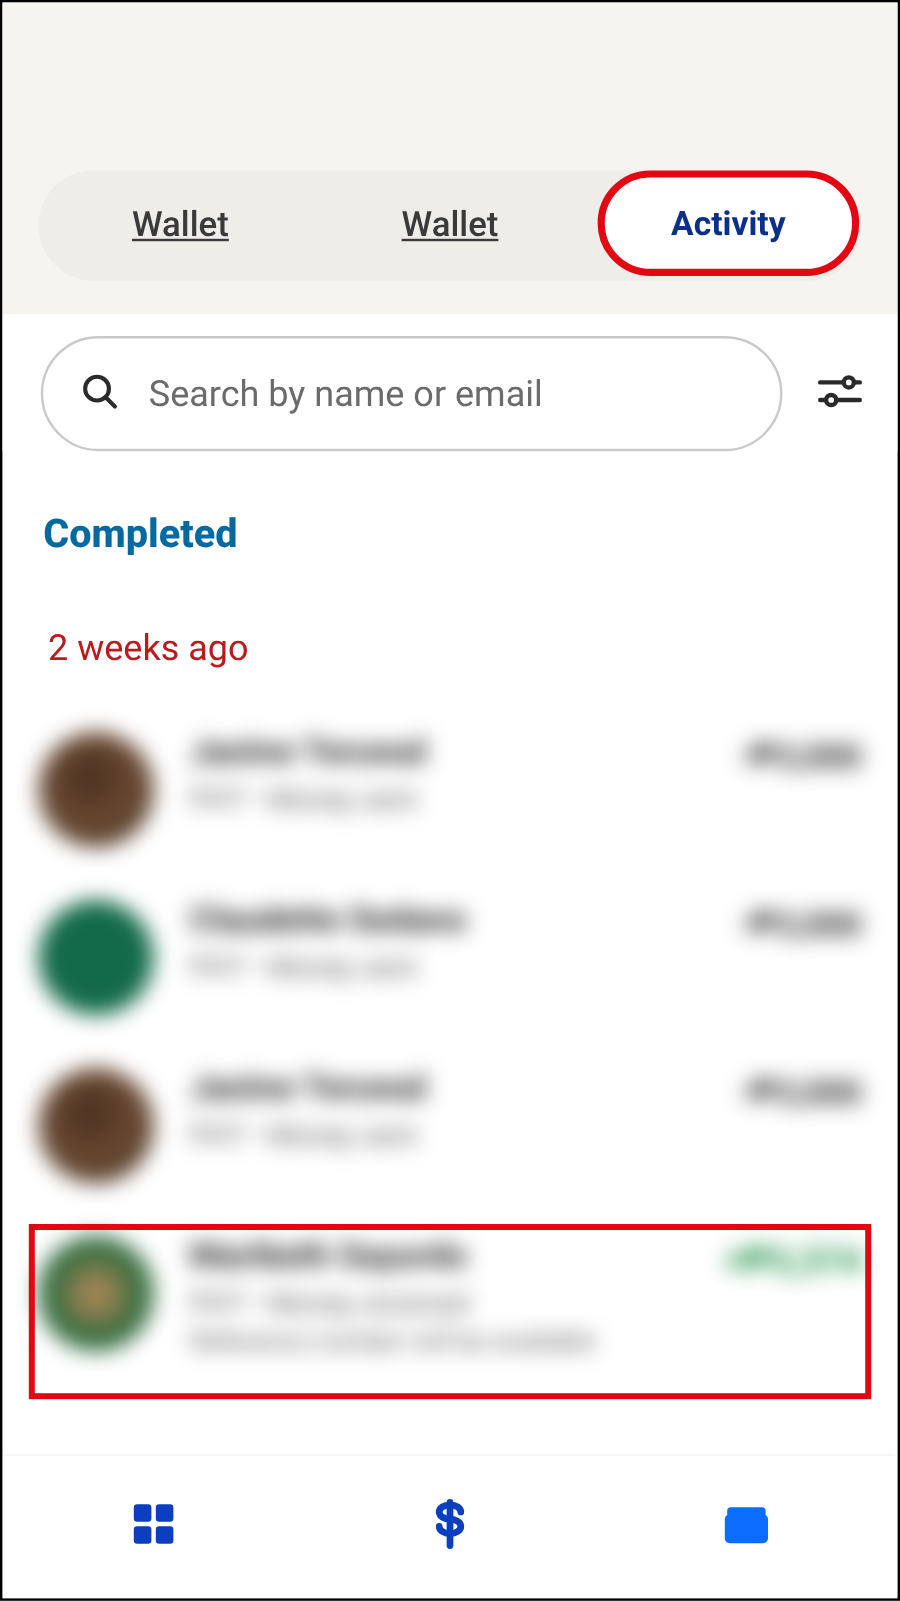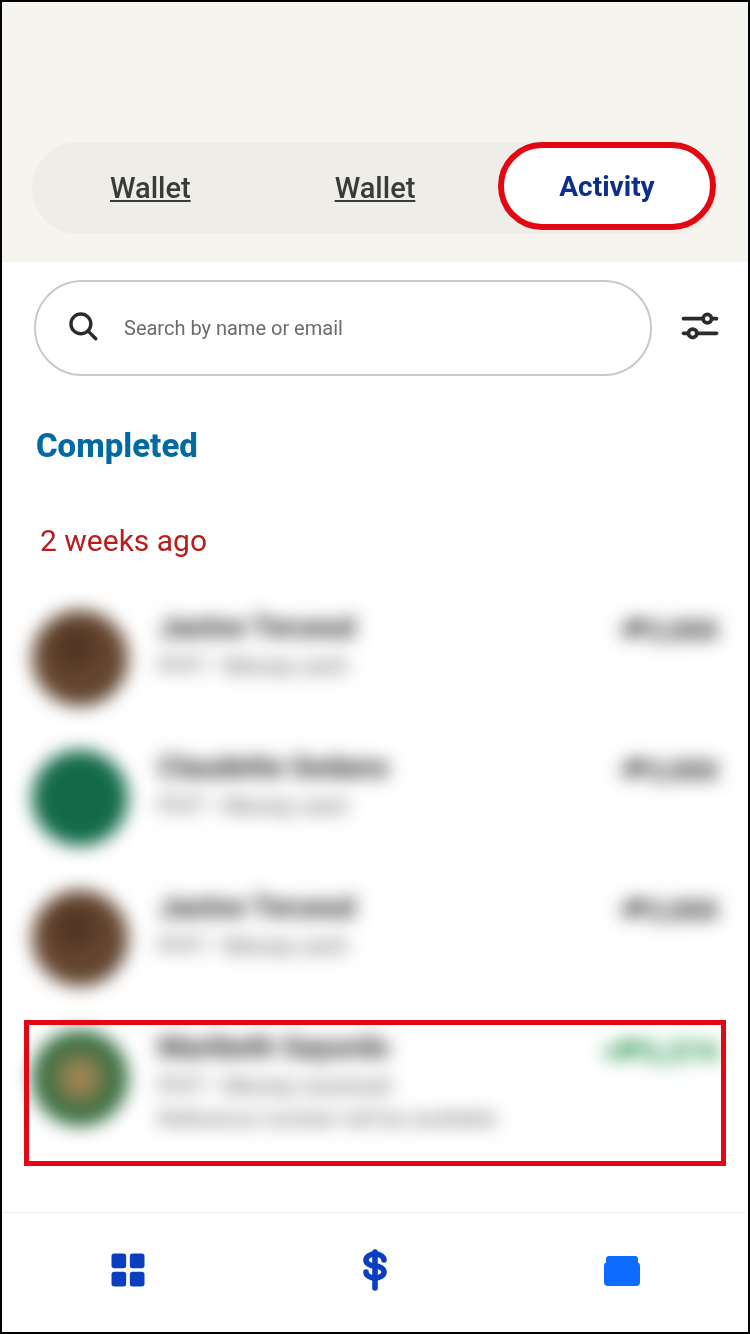--- a/index.html
+++ b/index.html
@@ -7,21 +7,21 @@
 
   .header-area { background: #f5f4ef; padding: 140px 30px 28px 30px; }
 
   .tabs { display: flex; align-items: center; gap: 0; background: #eeede8; border-radius: 50px; padding: 6px; height: 92px; }
   .tab { flex: 1; text-align: center; font-size: 29px; font-weight: 500; color: #3a3a3a; padding: 22px 10px; border-radius: 44px; text-decoration: underline; }
   .tab.active { color: #0b2f8a; font-weight: 700; font-size: 28px; }
   .tab-highlight { position: absolute; top: 140px; right: 32px; width: 218px; height: 88px; border: 6px solid #e30613; border-radius: 50px; background: #ffffff; display:flex; align-items:center; justify-content:center; color:#0b2f8a; font-weight:700; font-size:28px; pointer-events:none;text-align:center; }
 
   .search-row { display: flex; align-items: center; padding: 18px 18px 0 32px; gap: 18px; background:#fff; }
   .search-box { flex: 1; display: flex; align-items: center; height: 96px; border: 2px solid #c9c9c9; border-radius: 48px; padding: 0 30px; gap: 24px; }
-  .search-box input { border: none; outline: none; font-size: 20px; color: #6b6b6b; flex: 1; background: transparent; }
+  .search-box input { border: none; outline: none; font-size: 30px; color: #6b6b6b; flex: 1; background: transparent; }
   .search-box input::placeholder { color: #6b6b6b; }
   .filter-btn { width: 60px; height: 60px; display: flex; align-items: center; justify-content: center; }
 
   .section-title { font-size: 33px; font-weight: 800; color: #0369a1; padding: 50px 34px 10px; }
   .date-label { font-size: 30px; color: #b91c1c; padding: 48px 38px 30px; }
 
   .list { padding: 0 10px; }
   .list-item { display: flex; align-items: flex-start; padding: 22px 20px; gap: 30px; filter: blur(9px); }
   .avatar { width: 96px; height: 96px; border-radius: 50%; flex-shrink: 0; }
   .av1 { background: radial-gradient(circle at 45% 40%, #4a2f1e 0%, #6a4a33 50%, #3a2818 100%); }

